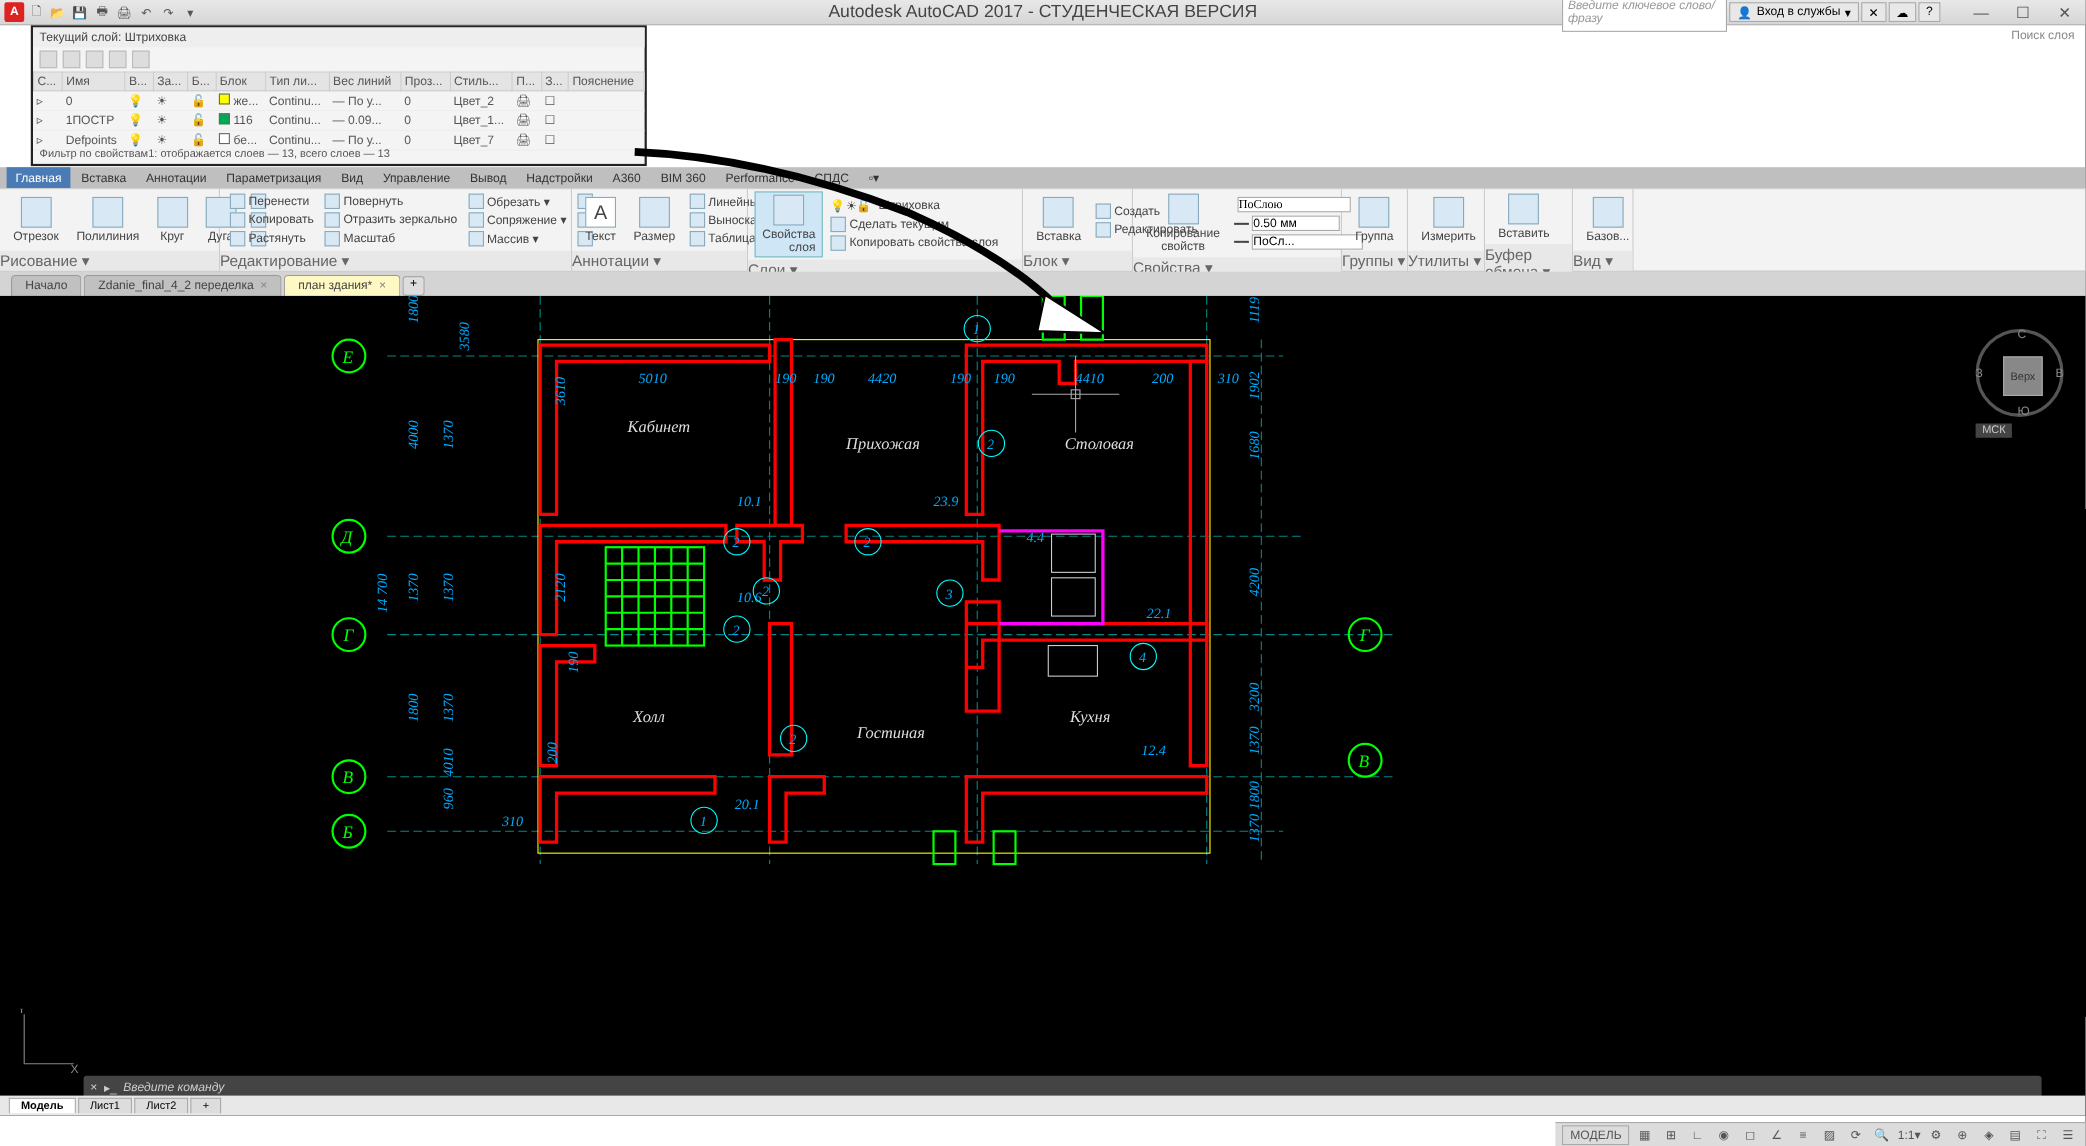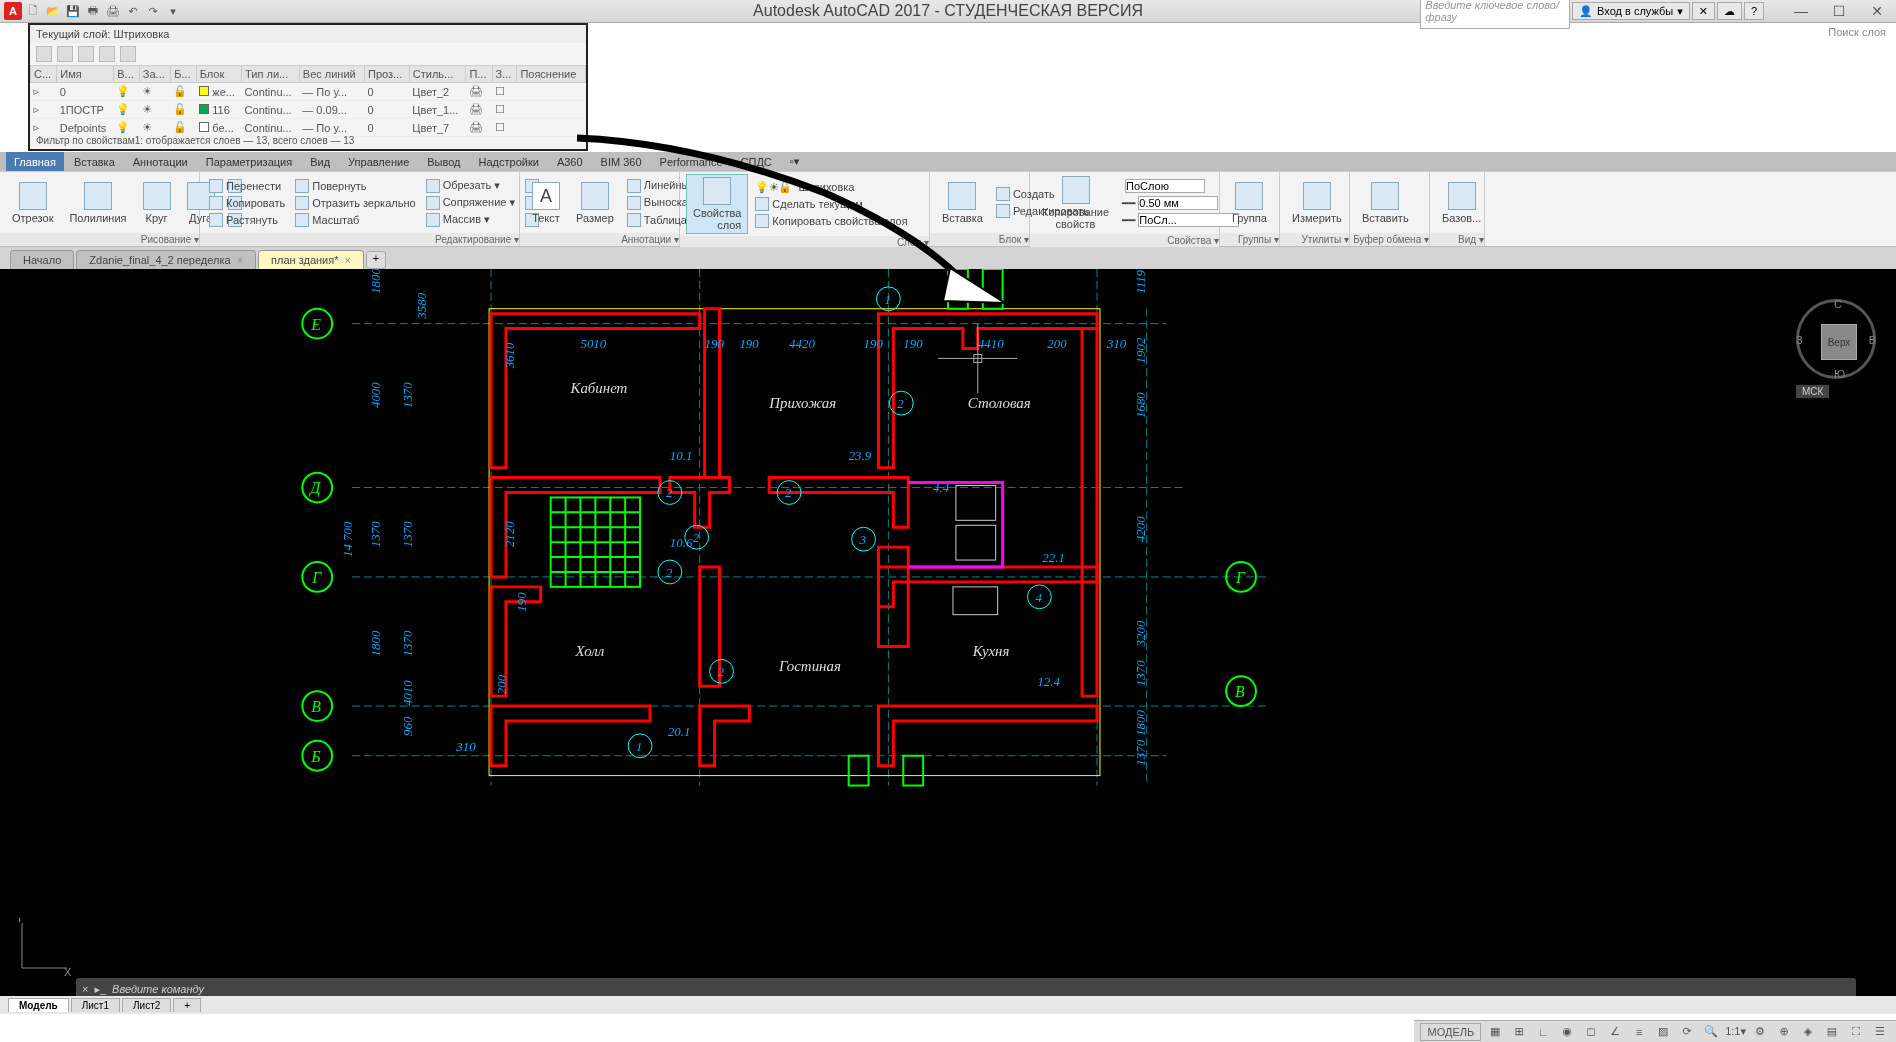--- a/index.html
+++ b/index.html
@@ -22,21 +22,21 @@
 .layer-panel th{background:#e4e4e4;border:1px solid #ccc;padding:2px 3px;text-align:left;color:#555;font-weight:normal}
 .layer-panel td{padding:2px 3px;border-bottom:1px solid #eee;color:#555}
 .layer-panel .sw{width:10px;height:10px;display:inline-block;border:1px solid #666}
 .layer-panel .ftr{position:absolute;bottom:3px;left:6px;color:#555;font-size:10px}
 .menubar{position:absolute;top:152px;left:0;right:0;height:19px;background:#bfbfbf;display:flex;align-items:center;padding:0 6px;gap:2px}
 .menubar .mi{padding:4px 8px;color:#333;cursor:pointer}
 .menubar .mi.active{background:#4a7bb5;color:#fff}
 .ribbon{position:absolute;top:171px;left:0;right:0;height:76px;background:#f3f3f3;border-top:1px solid #ccc;border-bottom:1px solid #bbb;display:flex}
 .rpanel{border-right:1px solid #ccc;display:flex;flex-direction:column;height:100%}
 .rpanel .body{flex:1;display:flex;align-items:center;padding:2px 6px;gap:4px}
-.rpanel .lbl{text-align:right;font-size:10px;color:#666;padding:1px 0;background:#e8e8e8;cursor:pointer}
+.rpanel .lbl{text-align:left;font-size:14px;color:#666;padding:1px 0;background:#e8e8e8;cursor:pointer}
 .bigbtn{display:flex;flex-direction:column;align-items:center;justify-content:center;padding:2px 6px;cursor:pointer;color:#444}
 .bigbtn .ic{width:28px;height:28px;background:#d8e8f4;border:1px solid #8ab;margin-bottom:2px}
 .smallbtn{display:flex;align-items:center;gap:3px;padding:1px 3px;cursor:pointer;color:#444;font-size:10px;white-space:nowrap}
 .smallbtn .ic{width:14px;height:14px;background:#d8e8f4;border:1px solid #8ab}
 .col{display:flex;flex-direction:column;gap:1px}
 .highlight{background:#cfe6f7;border:1px solid #7bb}
 .doc-tabs{position:absolute;top:247px;left:0;right:0;height:22px;background:#d4d4d4;display:flex;align-items:flex-end;padding:0 10px;gap:2px}
 .doc-tab{padding:3px 12px;background:#c0c0c0;border:1px solid #999;border-bottom:none;border-radius:4px 4px 0 0;color:#444;cursor:pointer;display:flex;align-items:center;gap:6px}
 .doc-tab.active{background:#fef9c3}
 .doc-tab .x{color:#888;cursor:pointer}
@@ -367,21 +367,21 @@
   <div class="rpanel" style="width:190px">
     <div class="body">
       <div class="bigbtn">
           <div class="ic"></div>
           <span style="white-space:pre-line;text-align:center">Копирование
 свойств</span>
         </div>
       <div class="col">
         <div class="smallbtn">
             <span class="sw" style="background:linear-gradient(45deg,red,yellow,green,blue)"></span>
-            <input style="width: 80px; border: 1px solid rgb(170, 170, 170);" value="ПоСлою">
+            <input style="width: 103px; border: 1px solid rgb(170, 170, 170); font-family: Liberation Serif, serif;" value="ПоСлою">
           </div>
         <div class="smallbtn">
             <span>━━</span>
             <input style="width: 80px; border: 1px solid rgb(170, 170, 170);" value="0.50 мм">
           </div>
         <div class="smallbtn">
             <span>━━</span>
             <input style="width: 101px; border: 1px solid rgb(170, 170, 170);" value="ПоСл...">
           </div>
       </div>

